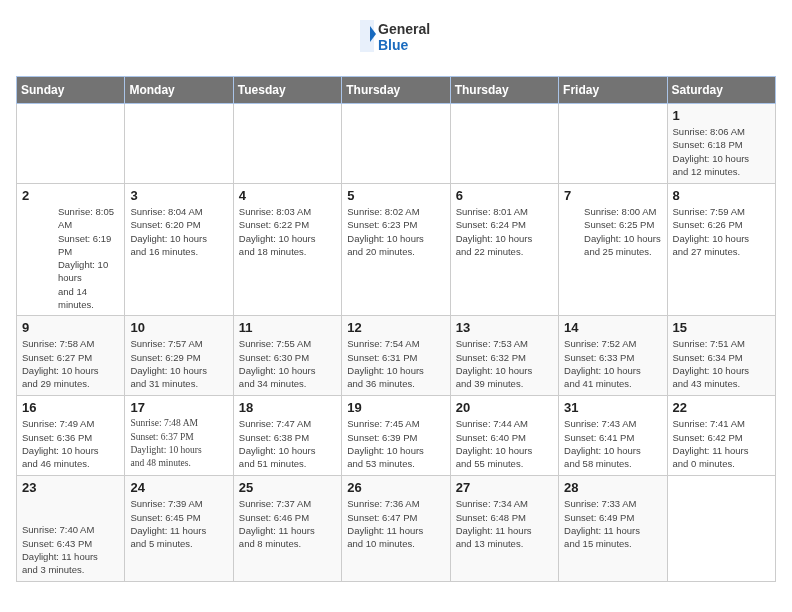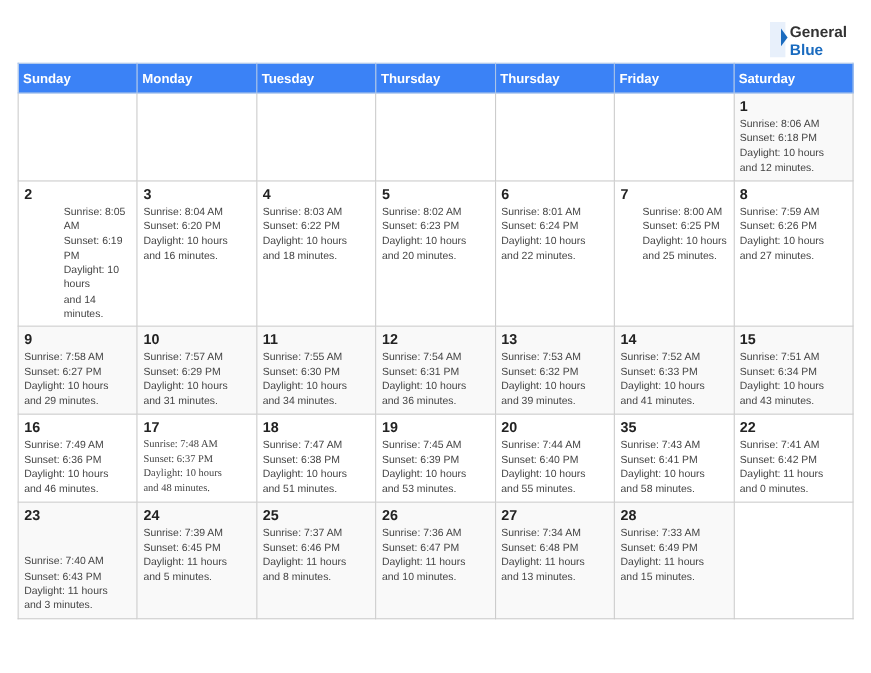--- a/index.html
+++ b/index.html
@@ -5,23 +5,23 @@
     * { box-sizing: border-box; margin: 0; padding: 0; }
     body {
       font-family: Arial, sans-serif;
       background: #fff;
       width: 792px;
       min-height: 612px;
       padding: 16px;
     }
     .header-area {
       display: flex;
-      justify-content: flex-end;
+      justify-content: center;
       align-items: flex-start;
-      margin-bottom: 1px;
+      margin-bottom: 20px;
     }
     .logo {
       display: flex;
       align-items: center;
       gap: 4px;
     }
     .title-block {
       text-align: right;
     }
     .calendar-title {
@@ -32,21 +32,21 @@
     .calendar-subtitle {
       font-size: 14px;
       color: #555;
     }
     table {
       width: 100%;
       border-collapse: collapse;
       table-layout: fixed;
     }
     thead tr th {
-      background-color: #3b82f6;
+      background-color: #737373;
       color: #fff;
       font-size: 12px;
       font-weight: bold;
       padding: 6px 4px;
       text-align: left;
       border: 1px solid #aac4e8;
     }
     tbody tr td {
       border: 1px solid #ccc;
       vertical-align: top;
@@ -253,21 +253,21 @@
 and 53 minutes.</div>
         </td>
         <td>
           <span class="day-number">20</span>
           <div class="day-info" style="white-space: pre-line;">Sunrise: 7:44 AM
 Sunset: 6:40 PM
 Daylight: 10 hours
 and 55 minutes.</div>
         </td>
         <td>
-          <span class="day-number">35</span>
+          <span class="day-number">31</span>
           <div class="day-info" style="white-space: pre-line;">Sunrise: 7:43 AM
 Sunset: 6:41 PM
 Daylight: 10 hours
 and 58 minutes.</div>
         </td>
         <td>
           <span class="day-number">22</span>
           <div class="day-info" style="white-space: pre-line;">Sunrise: 7:41 AM
 Sunset: 6:42 PM
 Daylight: 11 hours

